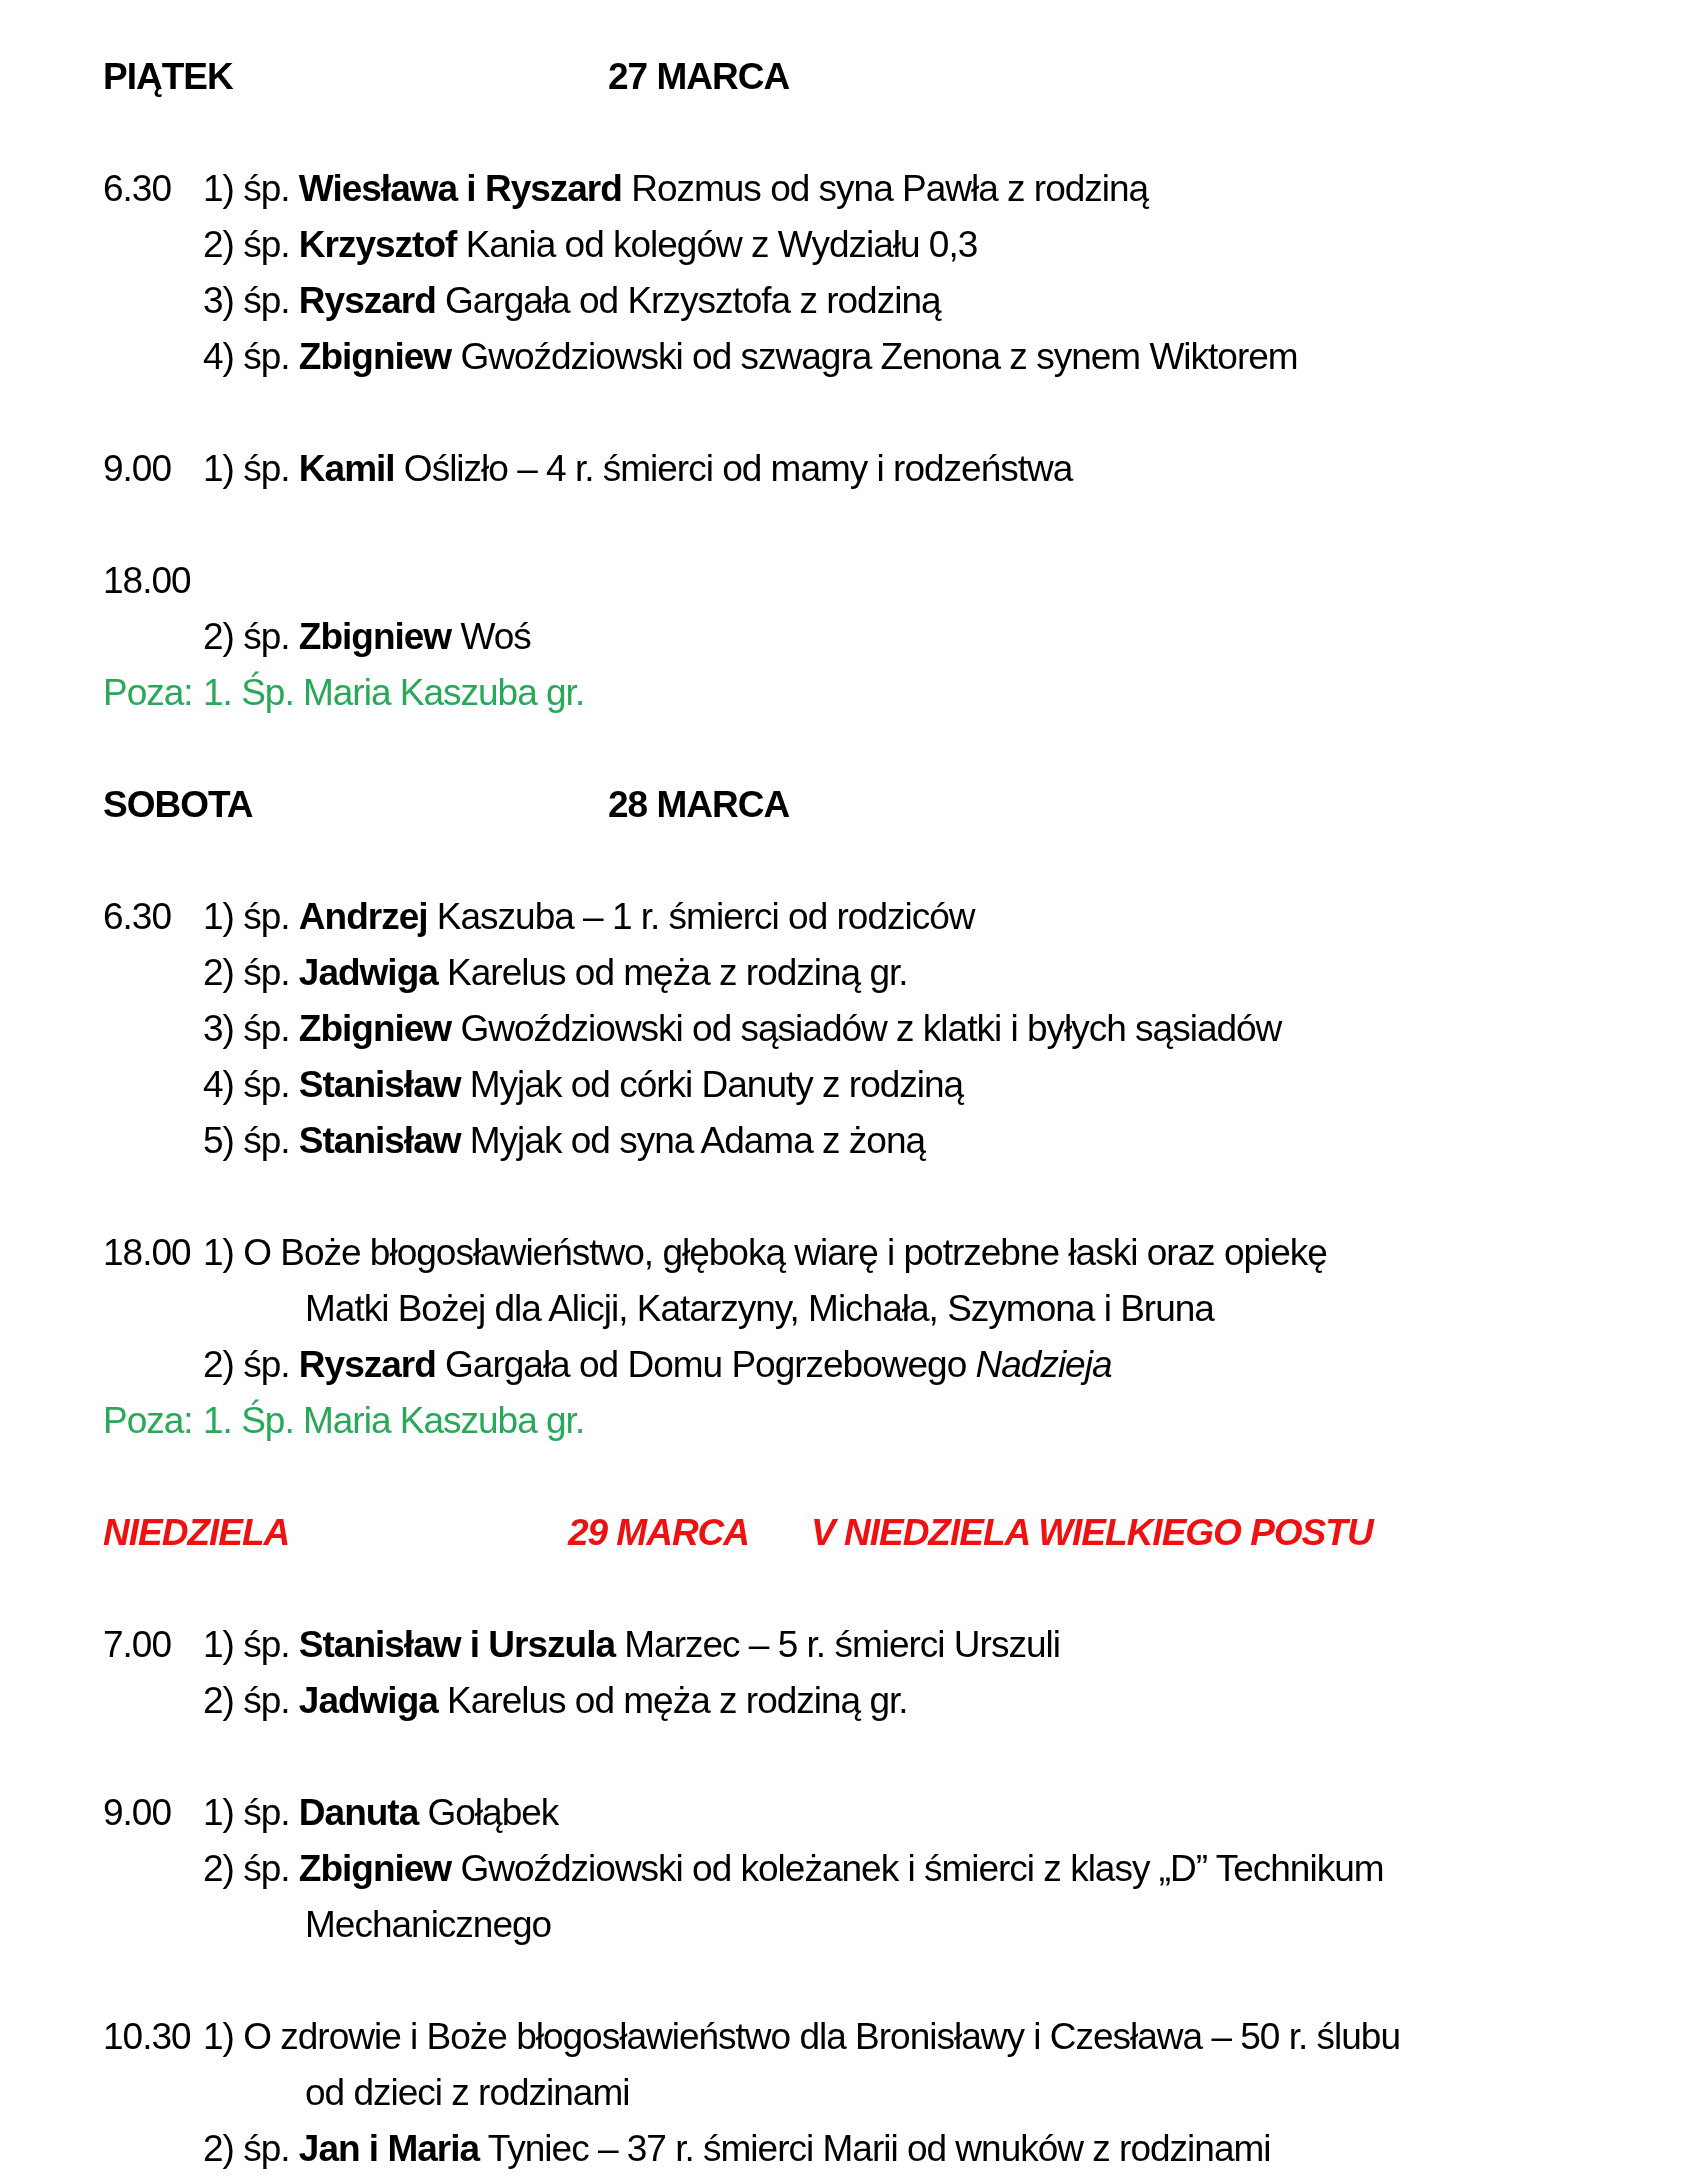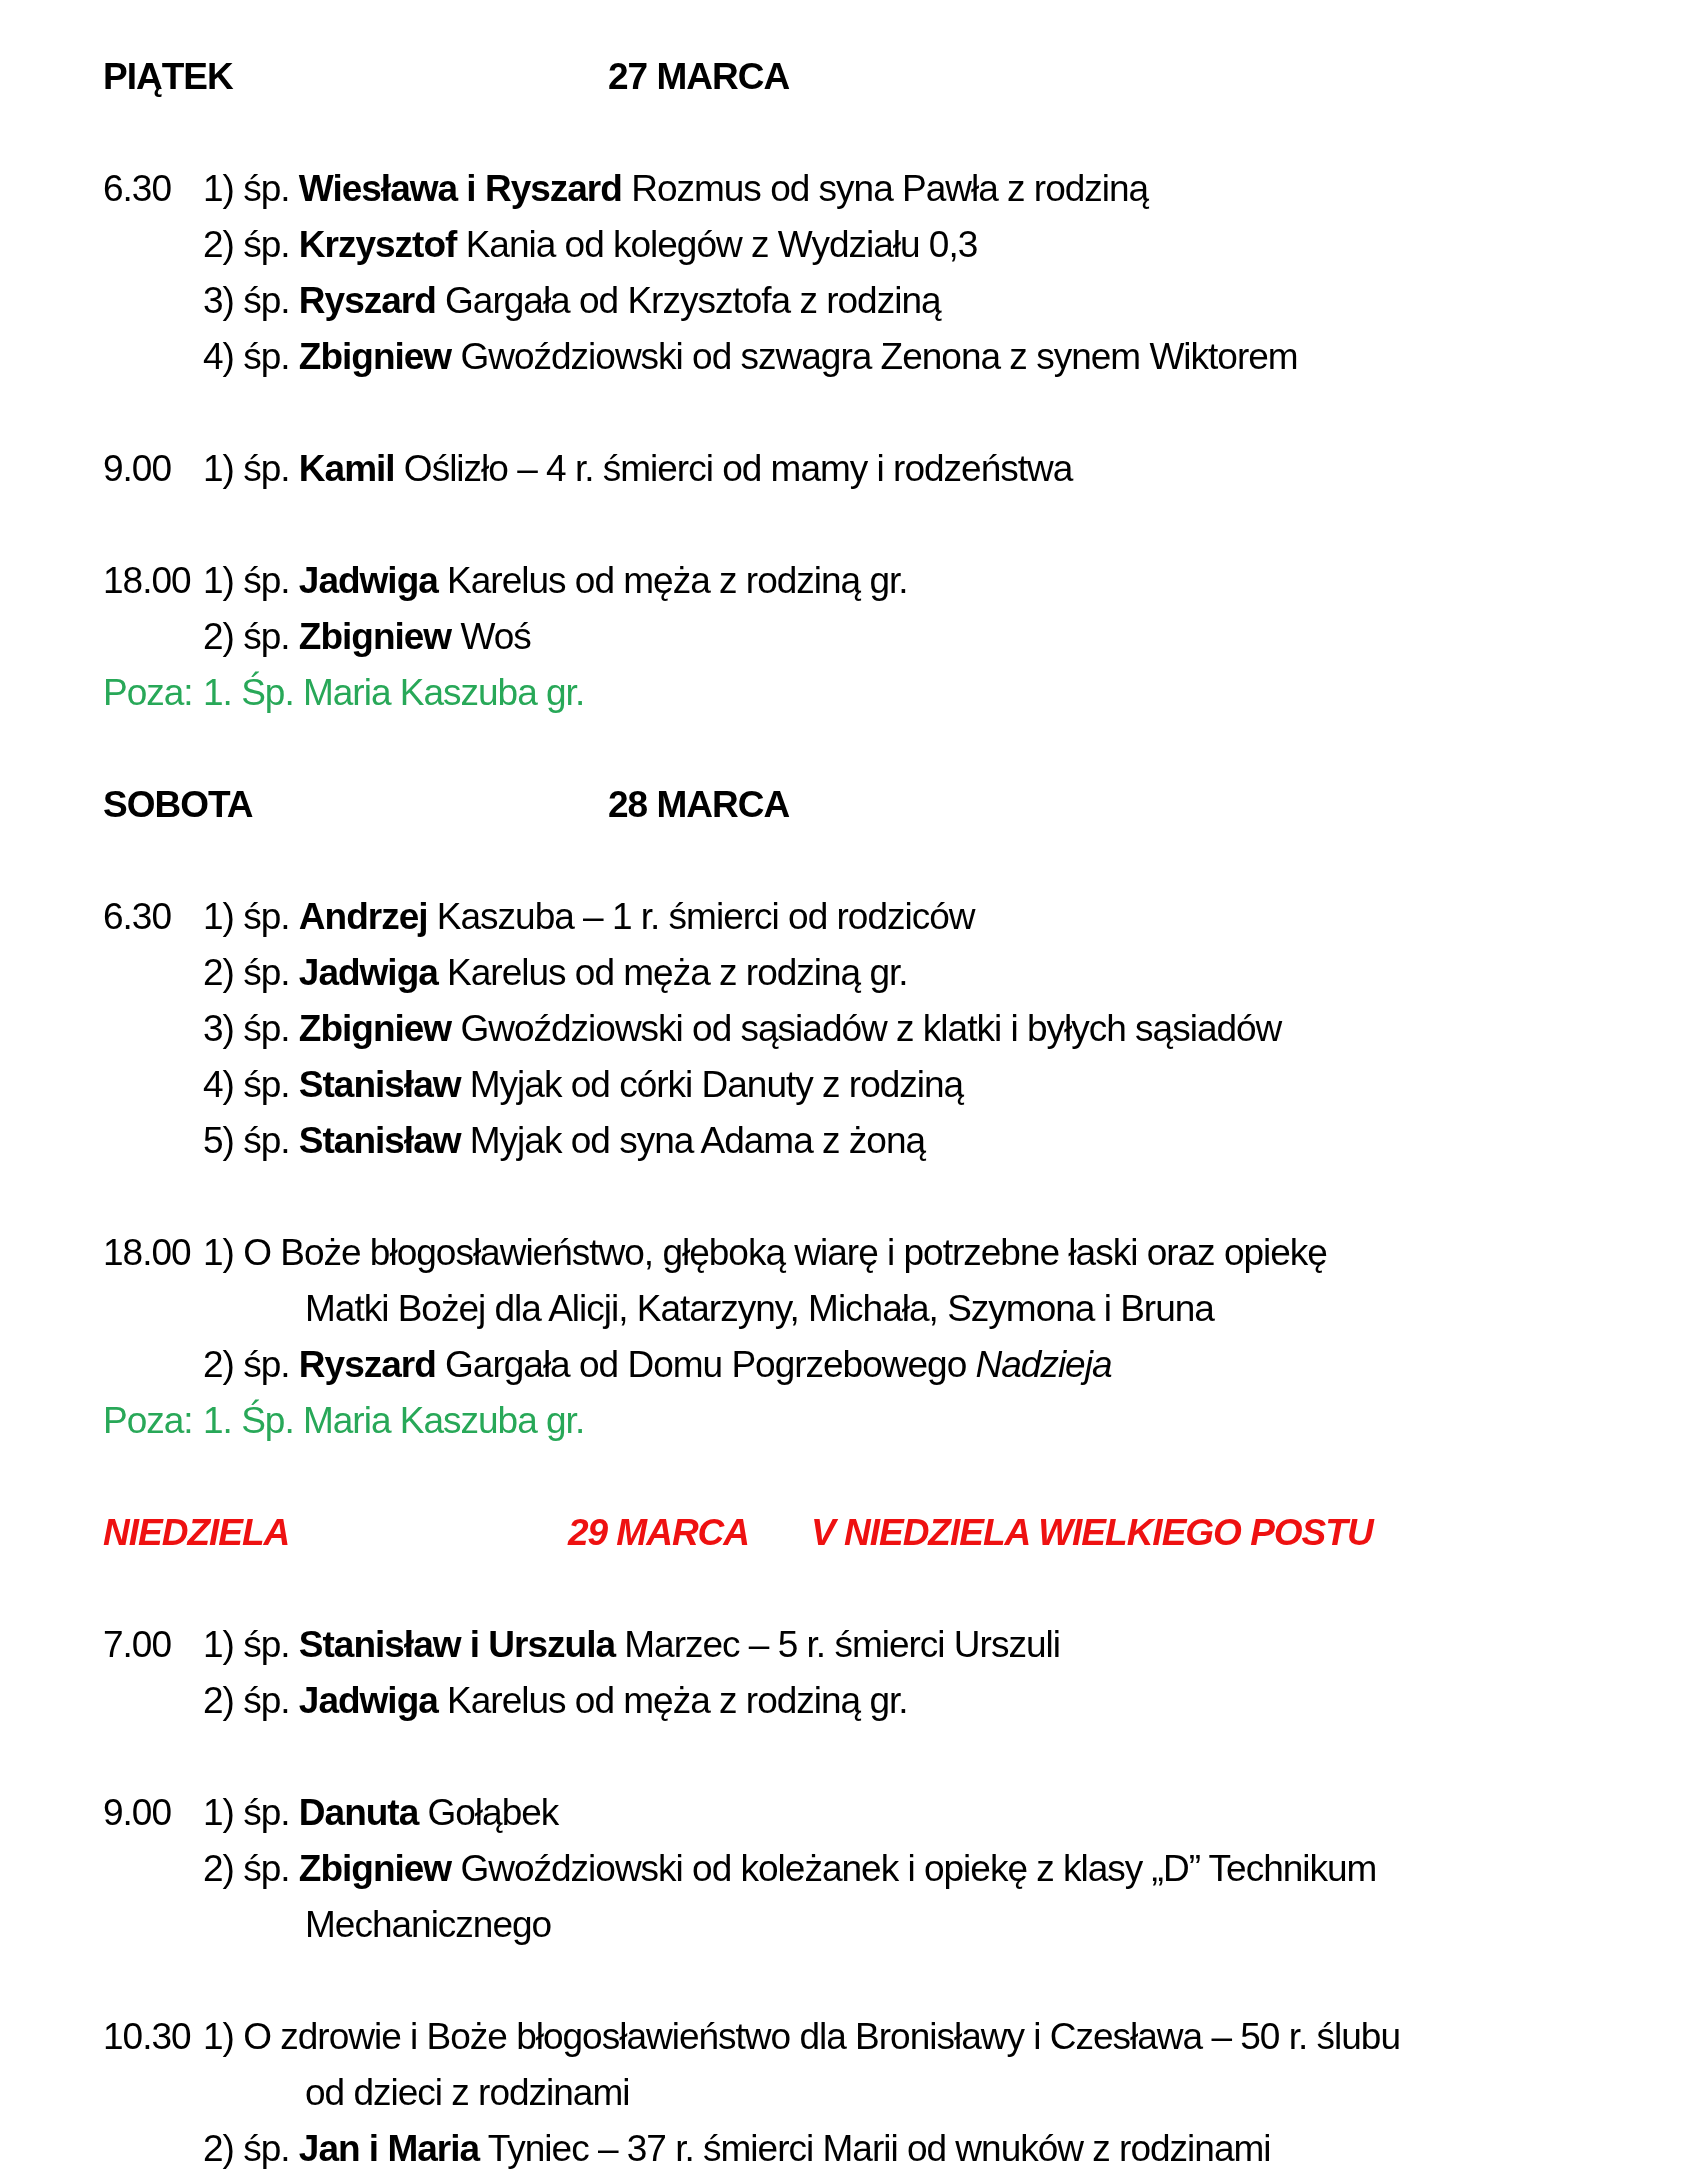--- a/index.html
+++ b/index.html
@@ -67,21 +67,20 @@
       </div>
       <div class="block">
         <div class="row">
           <span class="cell-time">9.00</span>
           <div class="cell-content"><span>1) śp. </span><span class="b">Kamil</span><span> Oślizło – 4 r. śmierci od mamy i rodzeństwa</span></div>
         </div>
       </div>
       <div class="block">
         <div class="row">
           <span class="cell-time">18.00</span>
-          <div class="cell-content"><span>1) śp. </span><span class="b">Jadwiga</span><span> Karelus od męża z rodziną gr.</span></div>
         </div>
         <div class="row">
           <span class="cell-time"></span>
           <div class="cell-content"><span>2) śp. </span><span class="b">Zbigniew</span><span> Woś</span></div>
         </div>
       </div>
       <div class="block flush green">
         <div class="row">
           <span class="cell-time">Poza:</span>
           <div class="cell-content"><span>1. Śp. Maria Kaszuba gr.</span></div>
@@ -152,21 +151,21 @@
           <div class="cell-content"><span>2) śp. </span><span class="b">Jadwiga</span><span> Karelus od męża z rodziną gr.</span></div>
         </div>
       </div>
       <div class="block">
         <div class="row">
           <span class="cell-time">9.00</span>
           <div class="cell-content"><span>1) śp. </span><span class="b">Danuta</span><span> Gołąbek</span></div>
         </div>
         <div class="row">
           <span class="cell-time"></span>
-          <div class="cell-content"><span>2) śp. </span><span class="b">Zbigniew</span><span> Gwoździowski od koleżanek i opiekę z klasy „D” Technikum</span></div>
+          <div class="cell-content"><span>2) śp. </span><span class="b">Zbigniew</span><span> Gwoździowski od koleżanek i śmierci z klasy „D” Technikum</span></div>
         </div>
         <div class="row">
           <span class="cell-time"></span>
           <div class="cell-content indented"><span>Mechanicznego</span></div>
         </div>
       </div>
       <div class="block">
         <div class="row">
           <span class="cell-time">10.30</span>
           <div class="cell-content"><span>1) O zdrowie i Boże błogosławieństwo dla Bronisławy i Czesława – 50 r. ślubu</span></div>

